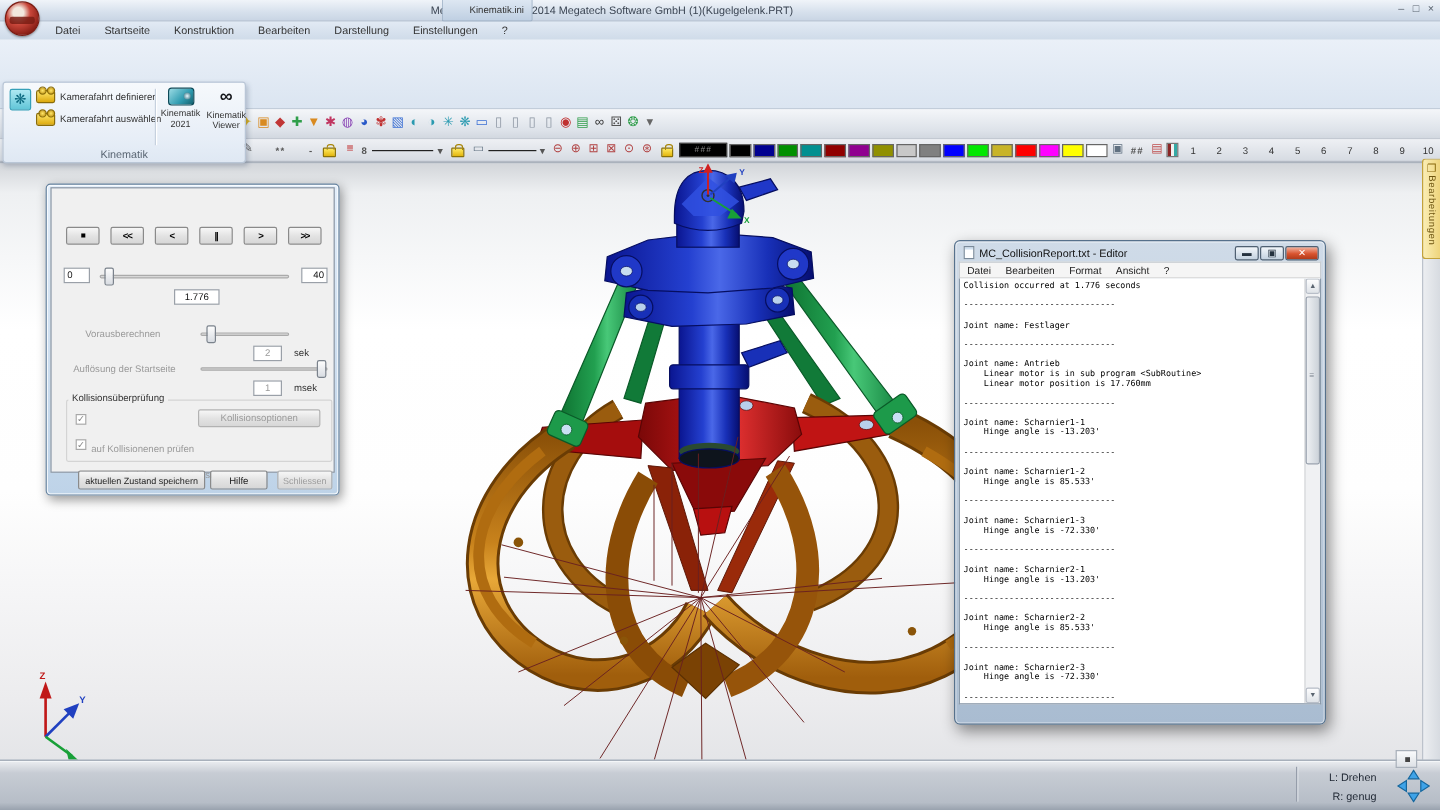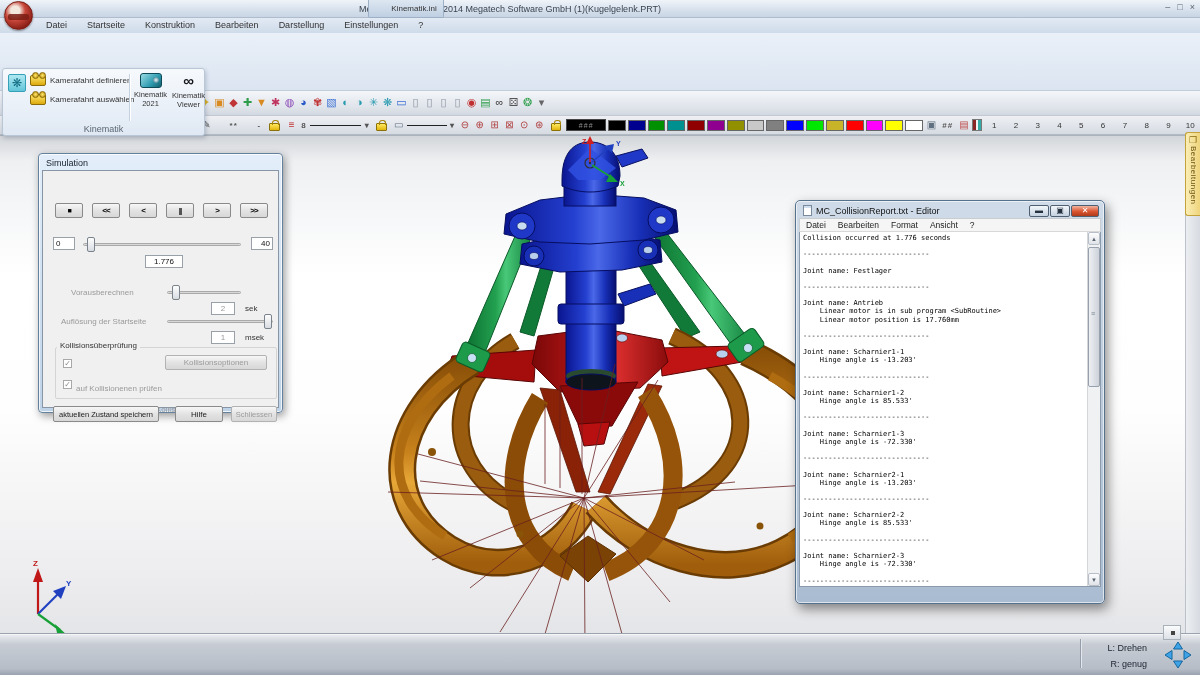--- a/index.html
+++ b/index.html
@@ -484,21 +484,20 @@
   </div>
 
   <div class="right-strip"></div>
   <div class="edge-tab">
     <span class="edge-icon">❐</span>
     <span class="edge-label">Bearbeitungen</span>
   </div>
   <div class="corner-btn"></div>
 
   <div class="dlg">
-    <div class="dlg-title">Simulation</div>
     <div class="dlg-body">
       <div class="transport">
           <button class="tbtn">■</button>
           <button class="tbtn">&lt;&lt;</button>
           <button class="tbtn">&lt;</button>
           <button class="tbtn">||</button>
           <button class="tbtn">&gt;</button>
           <button class="tbtn">&gt;&gt;</button>
         </div>
 
@@ -524,21 +523,21 @@
       <div class="dlbl" style="left:202px; top:162px; color:#333;">msek</div>
 
       <div class="grp"></div>
       <div class="grp-lbl">Kollisionsüberprüfung</div>
       <div class="chk" style="left:20px; top:188px;">✓</div>
       <div class="chk-lbl" style="left:33px; top:189px;">auf Kollisionenen prüfen</div>
       <button class="btn dis" style="left:122px; top:184px; width:102px; height:15px;">Kollisionsoptionen</button>
       <div class="chk" style="left:20px; top:209px;">✓</div>
       <div class="chk-lbl" style="left:33px; top:210px;padding-left:28px;">Bei der ersten Kollision aufhören</div>
 
-      <button class="btn" style="left:10px; top:235px; width:106px; height:16px; font-size:7.5px;">aktuellen Zustand speichern</button>
+      <button class="btn" style="left:22px; top:235px; width:106px; height:16px; font-size:7.5px;">aktuellen Zustand speichern</button>
       <button class="btn" style="left:132px; top:235px; width:48px; height:16px;">Hilfe</button>
       <button class="btn dis" style="left:188px; top:235px; width:46px; height:16px; font-size:7.5px;">Schliessen</button>
     </div>
   </div>
 
   <div class="np">
     <div class="np-title">
       <span class="np-doc-ico"></span>
       <span>MC_CollisionReport.txt - Editor</span>
       <span class="np-btns">

